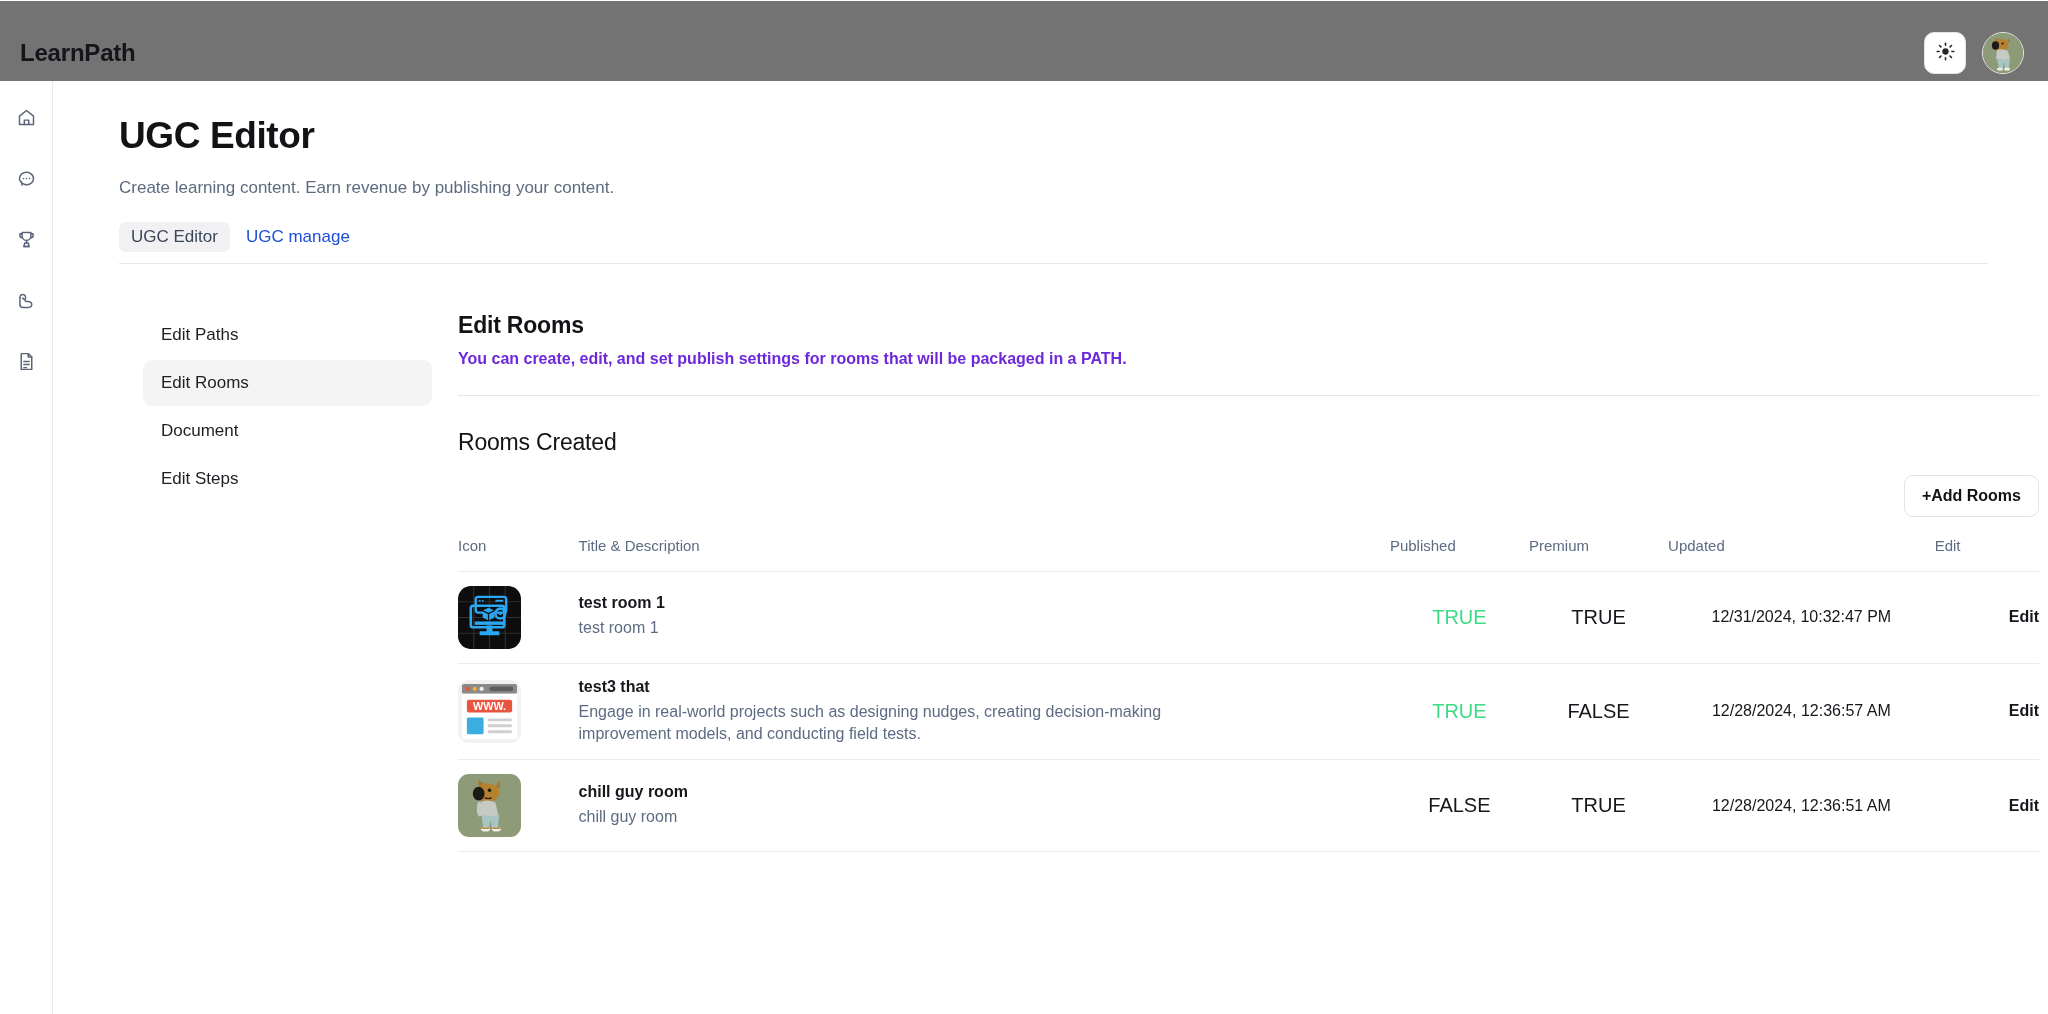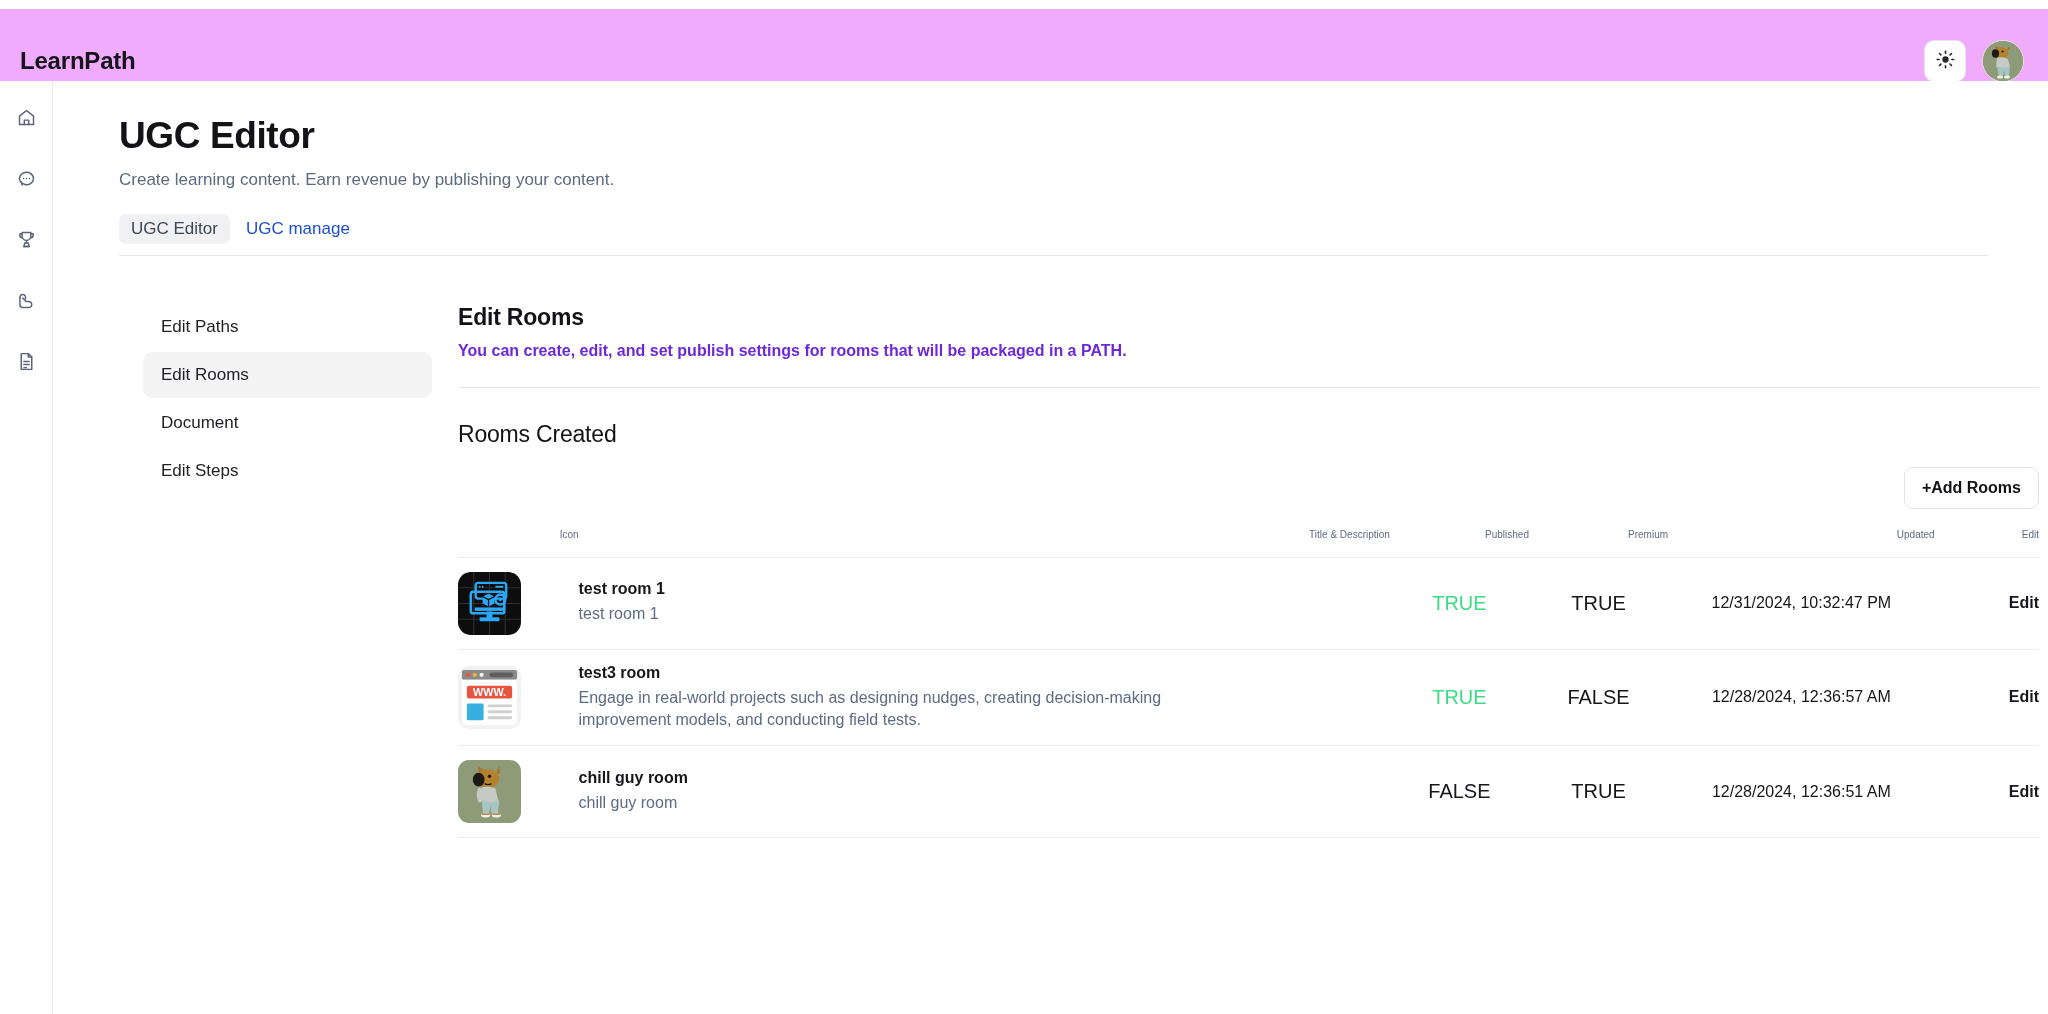--- a/index.html
+++ b/index.html
@@ -8,24 +8,24 @@
     height: 1014px;
     background: #ffffff;
     font-family: "Liberation Sans", sans-serif;
     color: #1b1b1f;
     overflow: hidden;
   }
 
   
   .topbar {
     position: absolute;
-    top: 9px; left: 0;
+    top: 1px; left: 0;
     width: 2048px;
     height: 105px;
-    background: #f0abfc;
+    background: #737373;
     border-bottom: 1px solid #e8e8ea;
     display: flex;
     align-items: center;
     justify-content: space-between;
     padding: 0 24px 0 20px;
   }
   .brand {
     font-size: 24px;
     font-weight: 600;
     letter-spacing: -0.2px;
@@ -87,21 +87,21 @@
     overflow: hidden;
   }
   .page-title {
     font-size: 37px;
     font-weight: 700;
     letter-spacing: -0.4px;
     color: #121217;
     line-height: 1.15;
   }
   .page-sub {
-    margin-top: 12px;
+    margin-top: 20px;
     font-size: 17px;
     color: #5d6b7f;
   }
 
   
   .tabs {
     margin-top: 24px;
     display: flex;
     align-items: center;
     gap: 4px;
@@ -195,24 +195,24 @@
   }
 
   
   table.rooms {
     margin-top: 20px;
     width: 1581px;
     border-collapse: collapse;
     table-layout: fixed;
   }
   table.rooms th {
-    font-size: 10px;
+    font-size: 15px;
     font-weight: 400;
     color: #5d6b83;
-    text-align: right;
+    text-align: left;
     padding: 0 0 17px 0;
     border-bottom: 1px solid #ececee;
   }
   table.rooms td {
     padding: 14px 0;
     border-bottom: 1px solid #ececee;
     vertical-align: middle;
   }
   table.rooms tr:last-child td { border-bottom: 1px solid #ececee; }
 
@@ -458,21 +458,21 @@
                   <rect x="9" y="20" width="46" height="13" rx="2" fill="#e8553f"></rect>
                   <text x="32" y="30.5" font-family="Liberation Sans, sans-serif" font-size="11" font-weight="bold" fill="#ffffff" text-anchor="middle">WWW.</text>
                   <rect x="9" y="38" width="17" height="17" rx="1.5" fill="#3aaee0"></rect>
                   <rect x="30" y="39" width="25" height="3" rx="1.5" fill="#cfcfcf"></rect>
                   <rect x="30" y="45" width="25" height="3" rx="1.5" fill="#cfcfcf"></rect>
                   <rect x="30" y="51" width="25" height="3" rx="1.5" fill="#cfcfcf"></rect>
                 </svg>
               </span>
             </td>
             <td class="col-title">
-              <div class="room-name">test3 room</div>
+              <div class="room-name">test3 that</div>
               <div class="room-desc">Engage in real-world projects such as designing nudges, creating decision-making improvement models, and conducting field tests.</div>
             </td>
             <td class="col-pub">
               <span class="flag green">TRUE</span>
             </td>
             <td class="col-prem">
               <span class="flag">FALSE</span>
             </td>
             <td class="col-upd">
               <span class="updated">12/28/2024, 12:36:57 AM</span>

